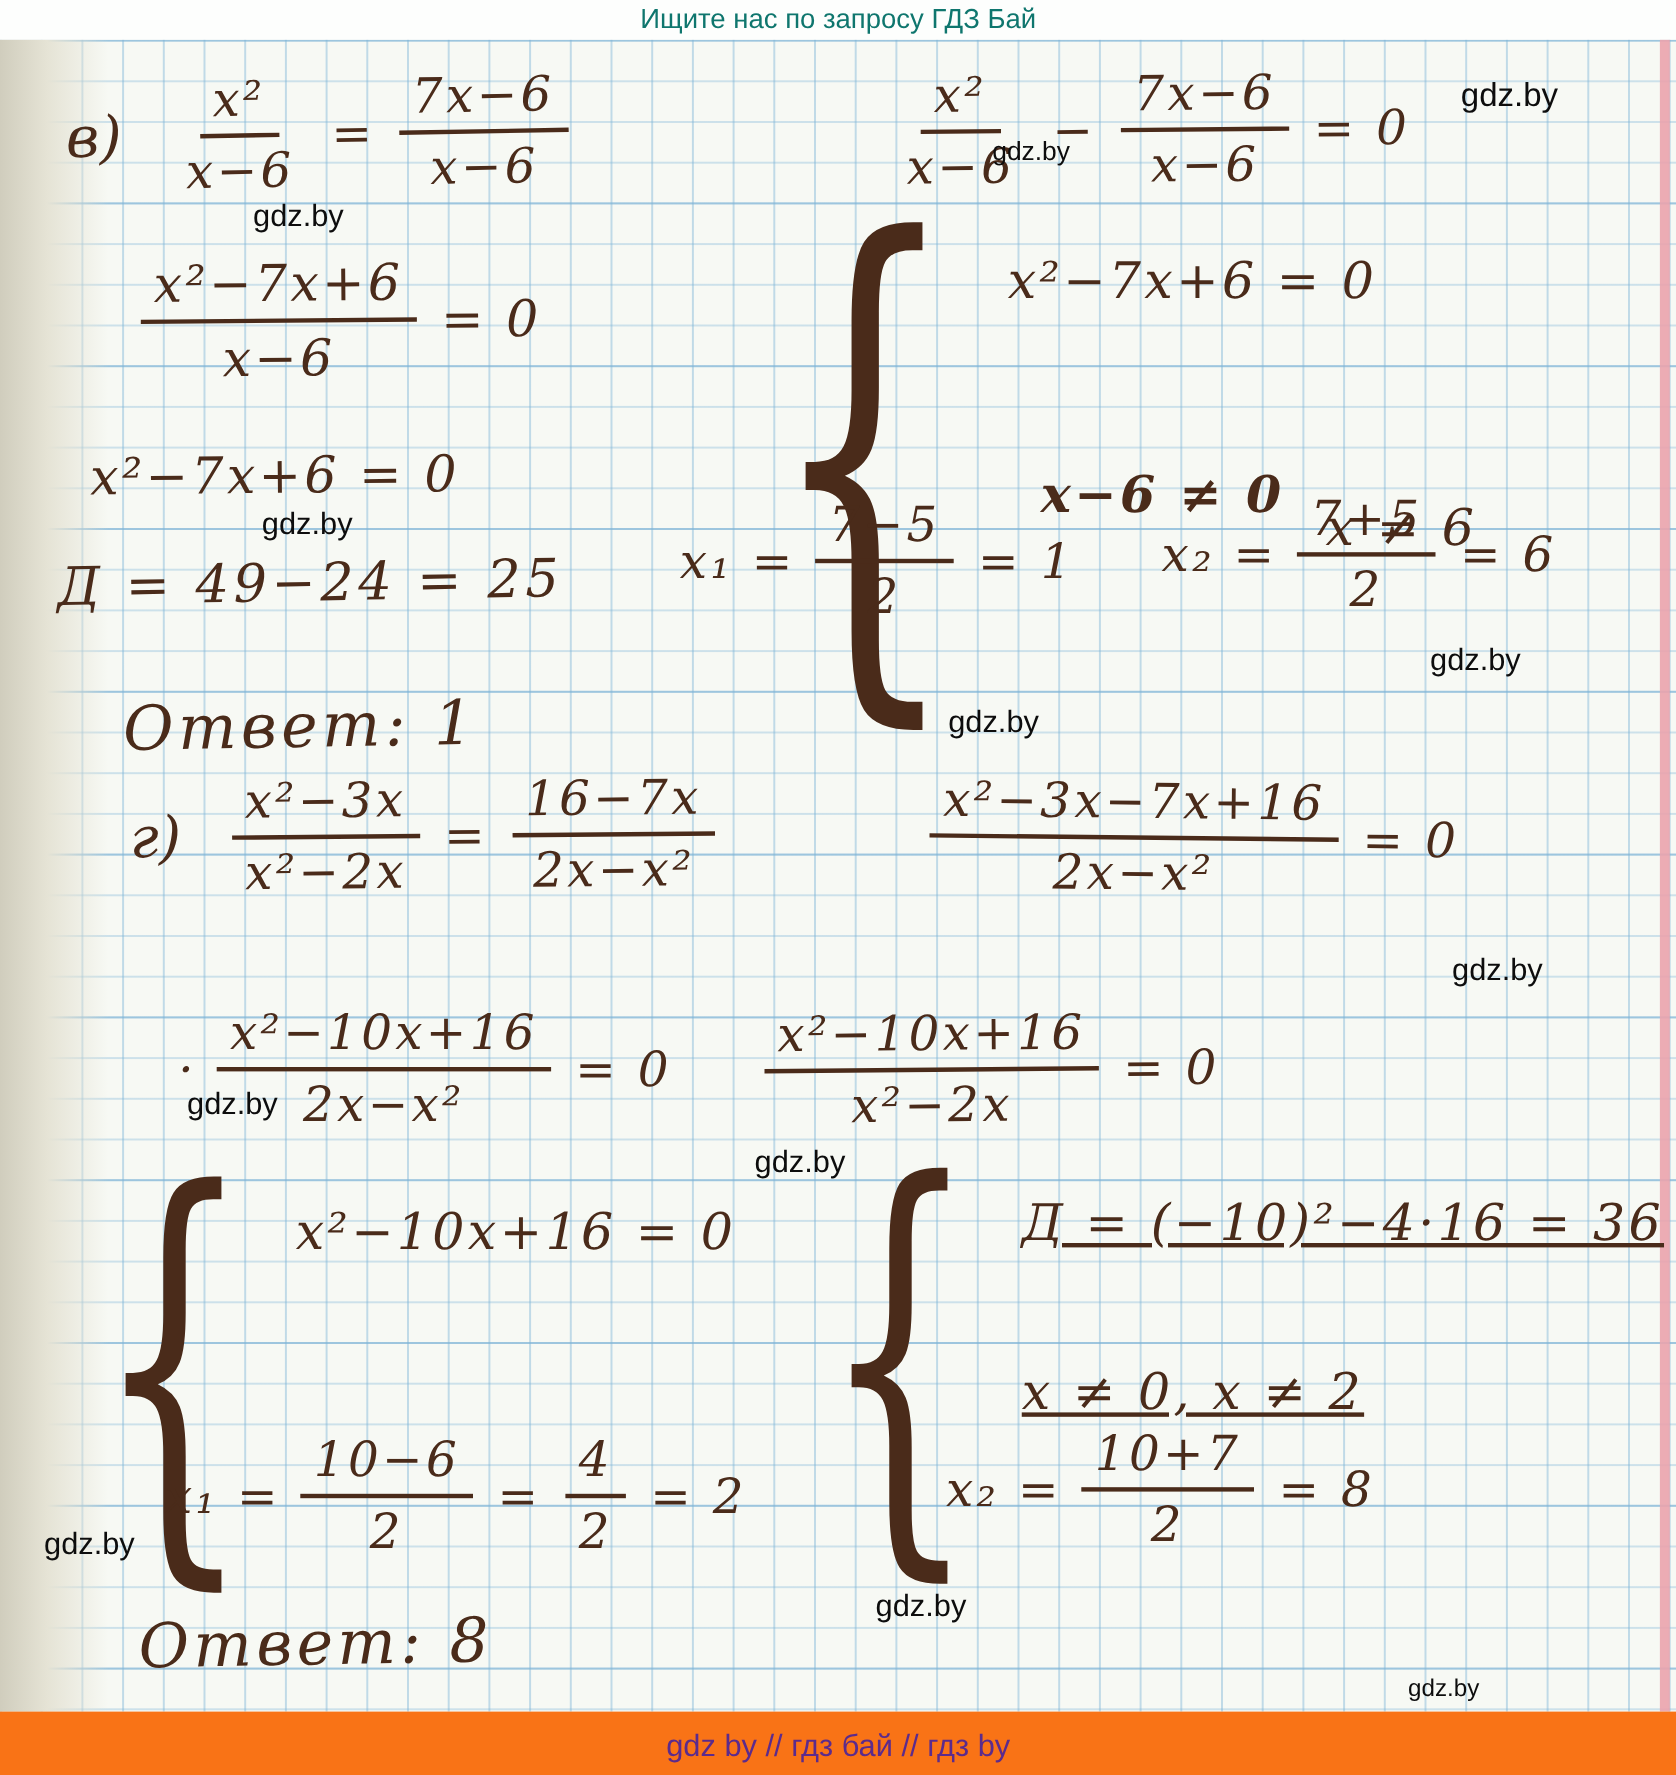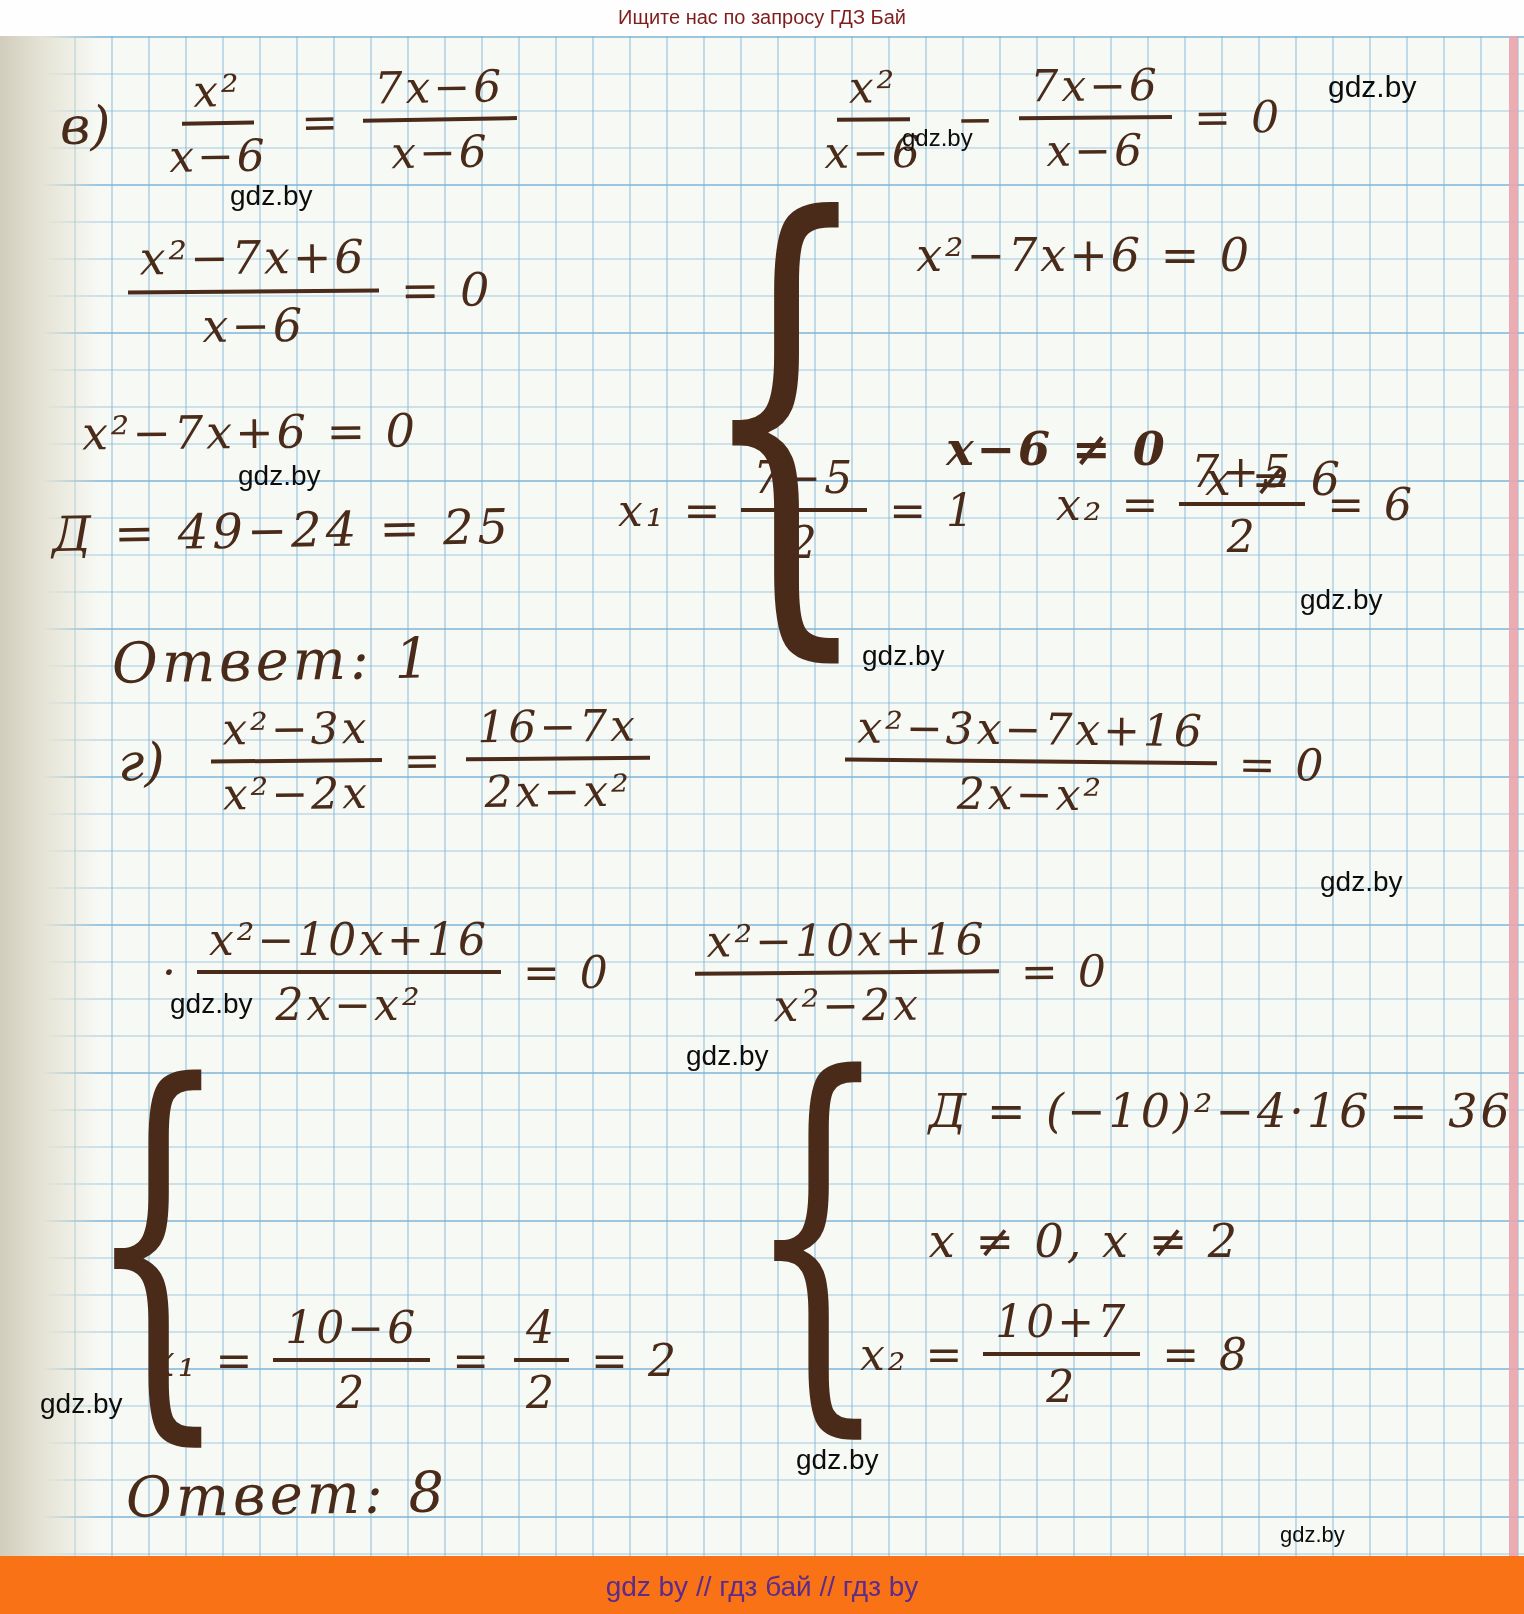--- a/index.html
+++ b/index.html
@@ -26,22 +26,22 @@
   }
   .pink-line{
     position:absolute;right:6px;top:36px;width:9px;height:1520px;
     background:#eaa3ad;opacity:.9;
   }
   .top-strip{
     position:absolute;top:0;left:0;width:100%;height:36px;background:#fdfefd;
     text-align:center;
   }
   .promo{
-    font-family:"Liberation Sans", sans-serif;color:#7f1d1d;
-    font-size:20px;line-height:34px;font-weight:400;
+    font-family:"Liberation Sans", sans-serif;color:#0f766e;
+    font-size:25px;line-height:34px;font-weight:400;
   }
   .bottom-strip{
     position:absolute;top:1556px;left:0;width:100%;height:58px;background:#f97316;
     text-align:center;
   }
   .footer-promo{
     font-family:"Liberation Sans", sans-serif;color:#5c2b8c;
     font-size:28px;line-height:30px;display:inline-block;margin-top:16px;
   }
   .wm{
@@ -196,26 +196,27 @@
   <span class="frac">
     <span class="num">x²−10x+16</span>
     <span class="den">x²−2x</span>
   </span>
   <span class="op">= 0</span>
 </div>
 
 <div class="system" style="left:86px;top:1086px;">
   <span class="brace" style="font-size:410px;">{</span>
   <div class="sys-lines ink m46" style="gap:100px;margin-left:-88px;">
+    <span>x²−10x+16 = 0</span>
   </div>
 </div>
 
 <div class="system" style="left:746px;top:1078px;">
   <span class="brace" style="font-size:410px;">{</span>
-  <div class="sys-lines ink m46" style="gap:76px;margin-left:-88px;">
+  <div class="sys-lines ink m46" style="gap:100px;margin-left:-88px;text-decoration:underline;">
     <span>Д = (−10)²−4·16 = 36</span>
     <span>x ≠ 0,   x ≠ 2</span>
   </div>
 </div>
 
 <div class="mrow ink m44" style="left:150px;top:1300px;">
   <span>x₁ =</span>
   <span class="frac">
     <span class="num">10−6</span>
     <span class="den">2</span>

